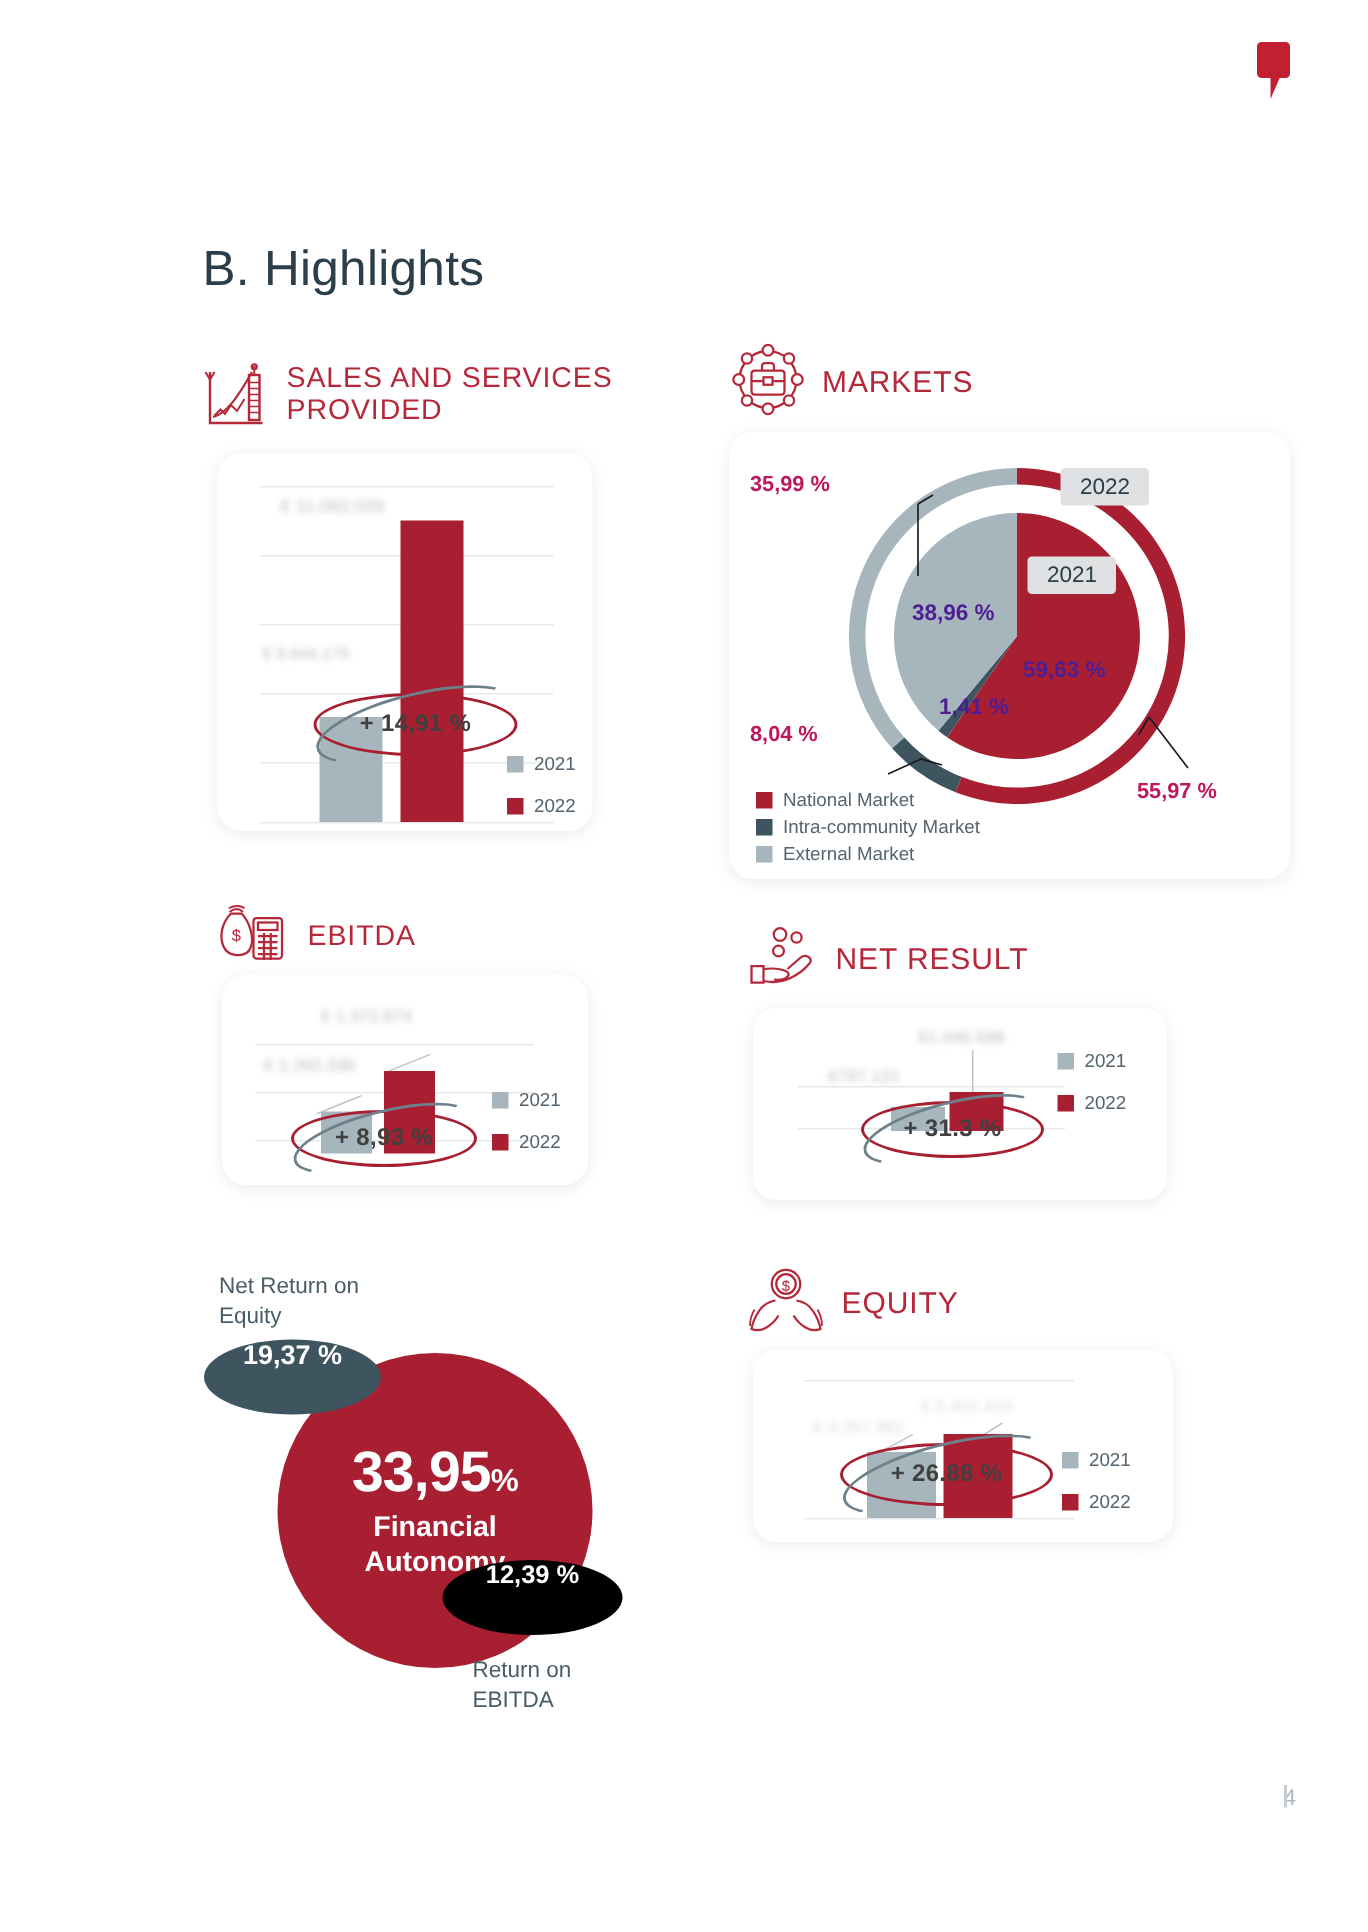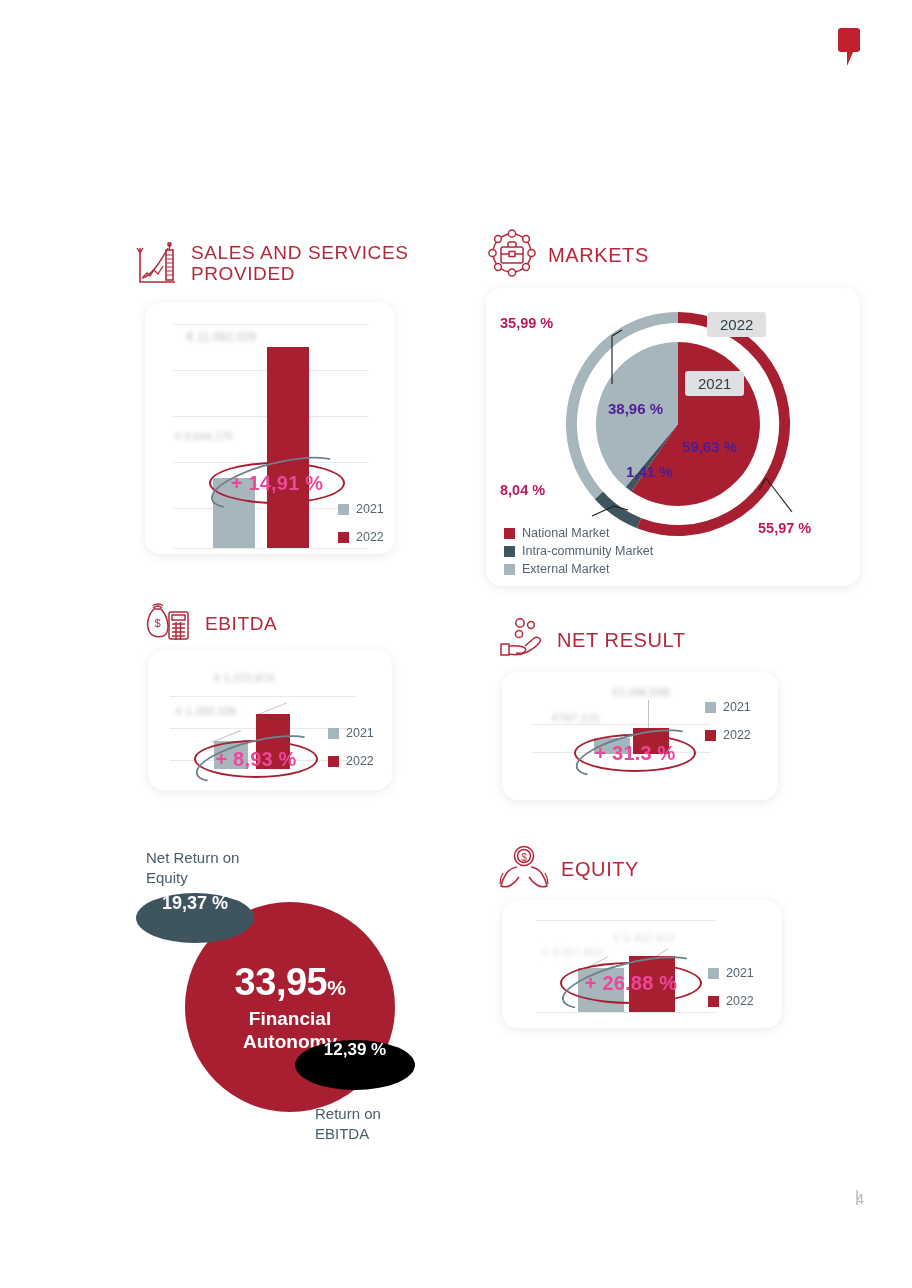--- a/index.html
+++ b/index.html
@@ -49,21 +49,21 @@
   .legend .sw.y22{background:#A81F32;}
   .legend .txt{font-size:12.5px;color:#55646E;}
 
   
   .growth{position:absolute;display:flex;align-items:center;justify-content:center;}
   .growth .ring{position:absolute;inset:0;border-radius:50%;
       border:2.5px solid #A81F32;}
   .growth .ring2{position:absolute;inset:0;border-radius:50%;
       border:2.5px solid transparent;border-left-color:#6E8089;
       border-top-color:#6E8089;transform:rotate(-14deg);}
-  .growth .val{position:relative;font-size:20px;font-weight:bold;color:#ec4899;
+  .growth .val{position:relative;font-size:16px;font-weight:bold;color:#404040;
       letter-spacing:.2px;z-index:2;}
 
   
   .donut-wrap{position:absolute;}
   .pct-out{position:absolute;font-size:14.5px;font-weight:bold;color:#be185d;white-space:nowrap;}
   .pct-in{position:absolute;font-size:15px;font-weight:bold;color:#4c1d95;white-space:nowrap;}
   .yearchip{position:absolute;background:#DFE0E1;border-radius:3px;
       padding:4px 13px;font-size:15px;color:#2C3E49;}
   .mk-legend{position:absolute;}
   .mk-legend .row{display:flex;align-items:center;gap:7px;margin-bottom:4px;}
@@ -90,20 +90,21 @@
 </head>
 <body>
 
 <div class="page">
 
   <div class="logo-mark">
     <div class="body"></div>
       <div class="tail"></div>
   </div>
 
+  <div class="page-title">B. Highlights</div>
 
   <div class="sec-head" style="left:135px;top:242px;width:300px;align-items:flex-start;">
     <span class="sec-icon">
       <svg width="46" height="44" viewBox="0 0 46 44">
         <g fill="none" stroke="#B5283A" stroke-width="1.6">
           <path d="M5 6 L5 40 L40 40"></path>
           <path d="M5 11 L2 6 M5 11 L8 6" stroke-width="1.4"></path>
           <path d="M7 36 C16 34 24 22 33 6" stroke-width="1.5"></path>
           <path d="M8 35 l4 -4 l3 3 l4 -6 l4 4 l5 -8" stroke-width="1.3"></path>
           <rect x="31" y="8" width="7" height="30"></rect>

